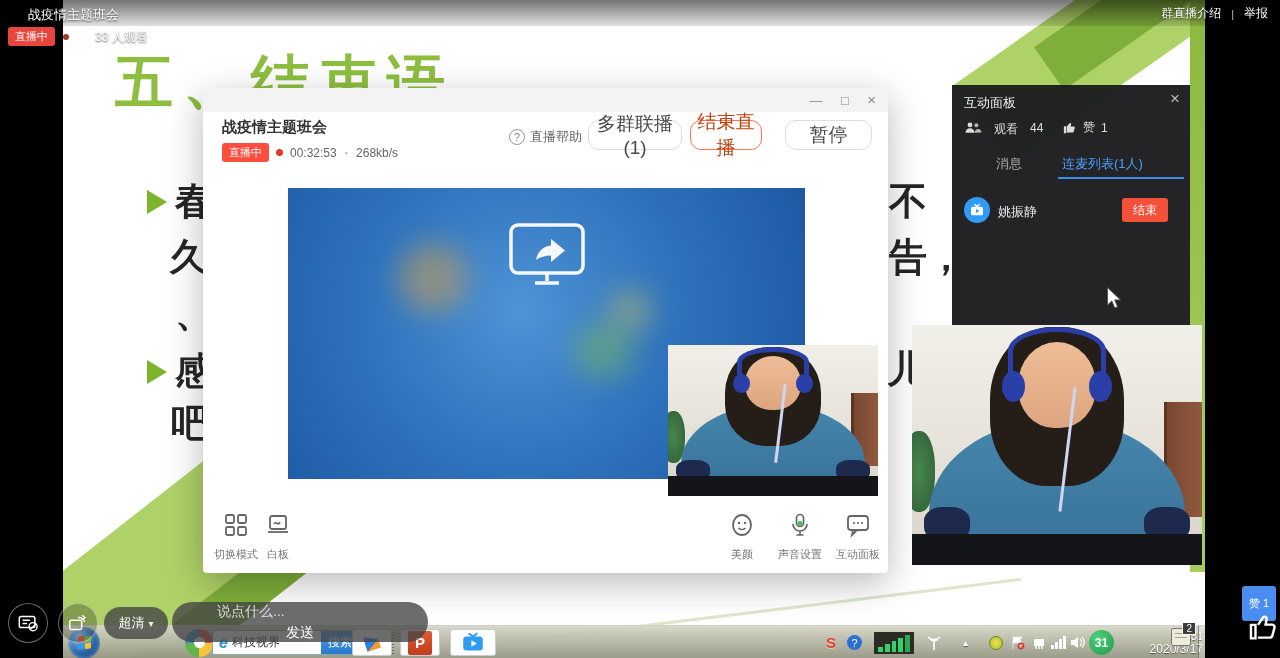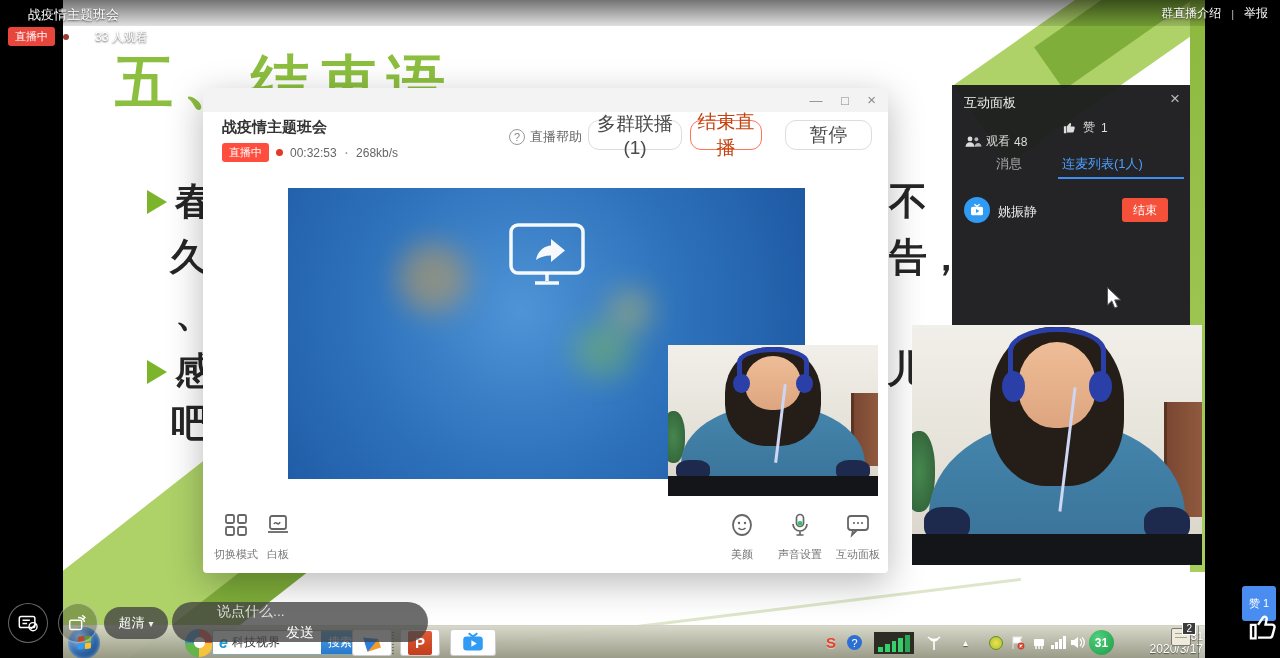--- a/index.html
+++ b/index.html
@@ -327,29 +327,29 @@
           <circle cx="17" cy="11" r="1.1" fill="#666"></circle>
         </svg>
       <div class="lbl">互动面板</div>
     </div>
   </div>
 
   <div class="ipanel">
     <div style="position:absolute;left:12px;top:9px;font-size:13px;color:#eee;">互动面板</div>
     <div style="position:absolute;right:10px;top:4px;font-size:17px;color:#bbb;cursor:default;">×</div>
 
-    <div style="position:absolute;left:12px;top:36px;display:flex;align-items:center;gap:4px;margin-top:12px;">
+    <div style="position:absolute;left:12px;top:36px;display:flex;gap:12px;">
       <svg width="18" height="13" viewBox="0 0 24 16">
           <circle cx="8" cy="4.5" r="3.2" fill="#ddd"></circle>
           <path d="M2 15c0-3.3 2.7-6 6-6s6 2.7 6 6z" fill="#ddd"></path>
           <circle cx="16.5" cy="5" r="2.6" fill="#ddd" opacity=".8"></circle>
           <path d="M14 15c.4-2.9 2.4-5 5-5 2.2 0 4 1.8 4.4 4.5z" fill="#ddd" opacity=".8"></path>
         </svg>
       <span style="font-size:12px;color:#ddd;">观看</span>
-      <span style="font-size:12px;color:#ddd;">48</span>
+      <span style="font-size:12px;color:#ddd;">44</span>
     </div>
     <div style="position:absolute;left:110px;top:34px;display:flex;align-items:center;gap:6px;">
       <svg width="15" height="15" viewBox="0 0 24 24">
           <path d="M3 10h4v11H3zM8 20h9c.9 0 1.7-.6 1.9-1.5l1.5-5.7c.3-1.2-.6-2.3-1.8-2.3h-4.8l.8-3.8c.2-1-.6-2-1.6-2-.5 0-1 .3-1.3.7L8 10z" fill="#ddd"></path>
         </svg>
       <span style="font-size:12px;color:#ddd;">赞</span>
       <span style="font-size:12px;color:#ddd;">1</span>
     </div>
 
     <div class="tab" style="position:absolute;left:44px;top:70px;color:#aaa;">消息</div>

